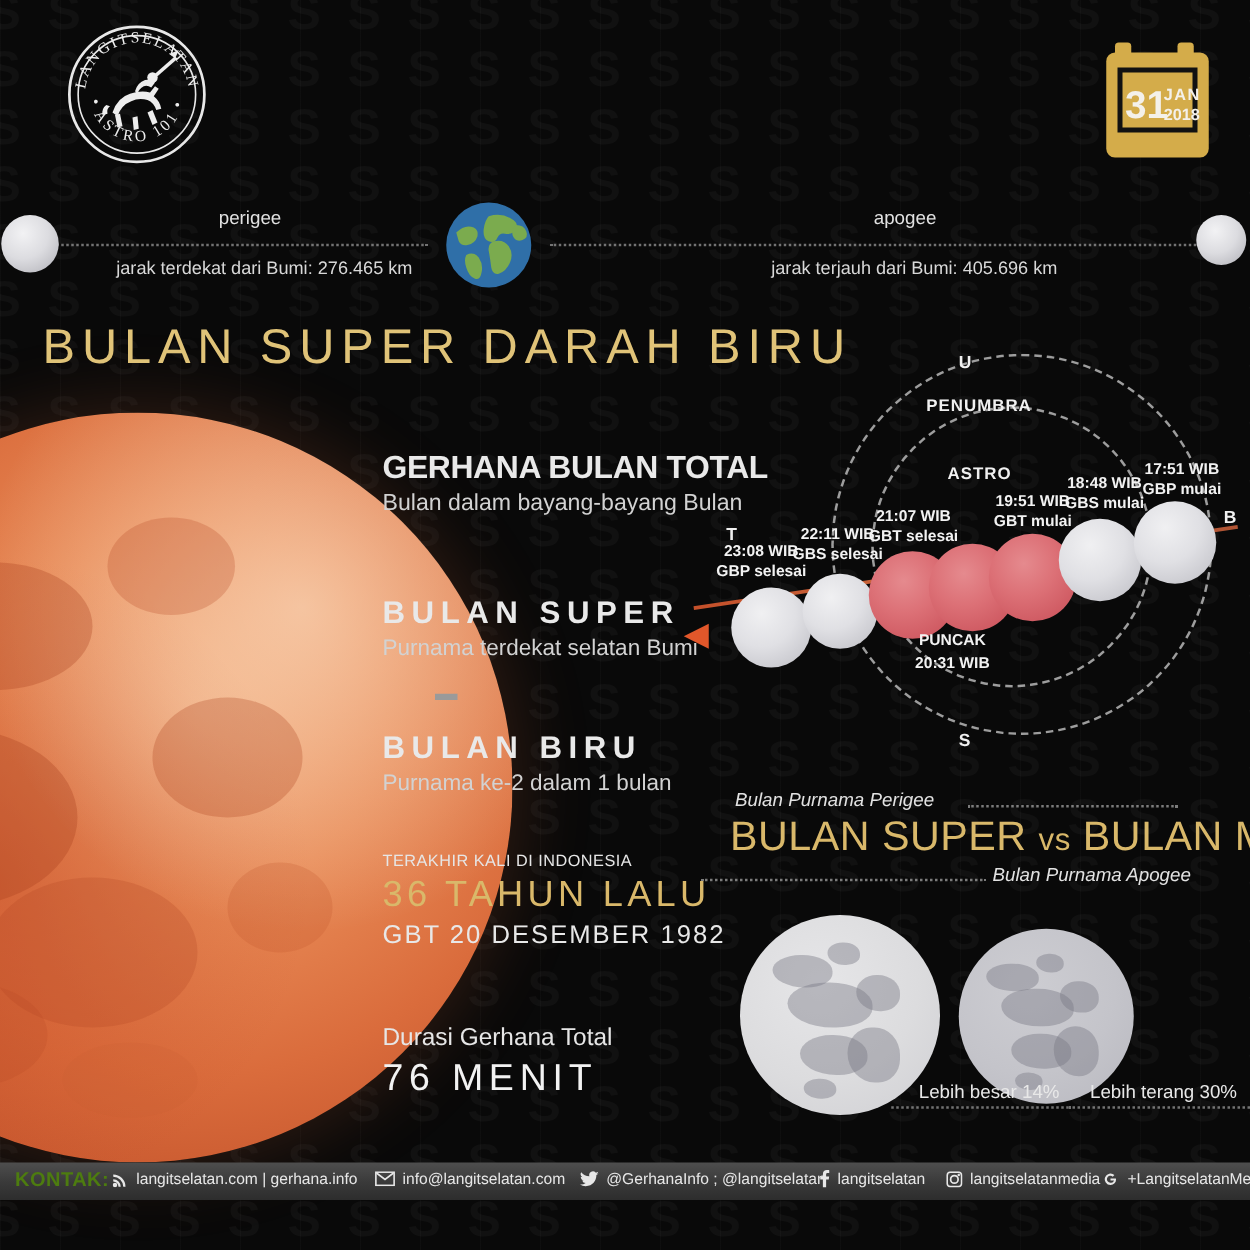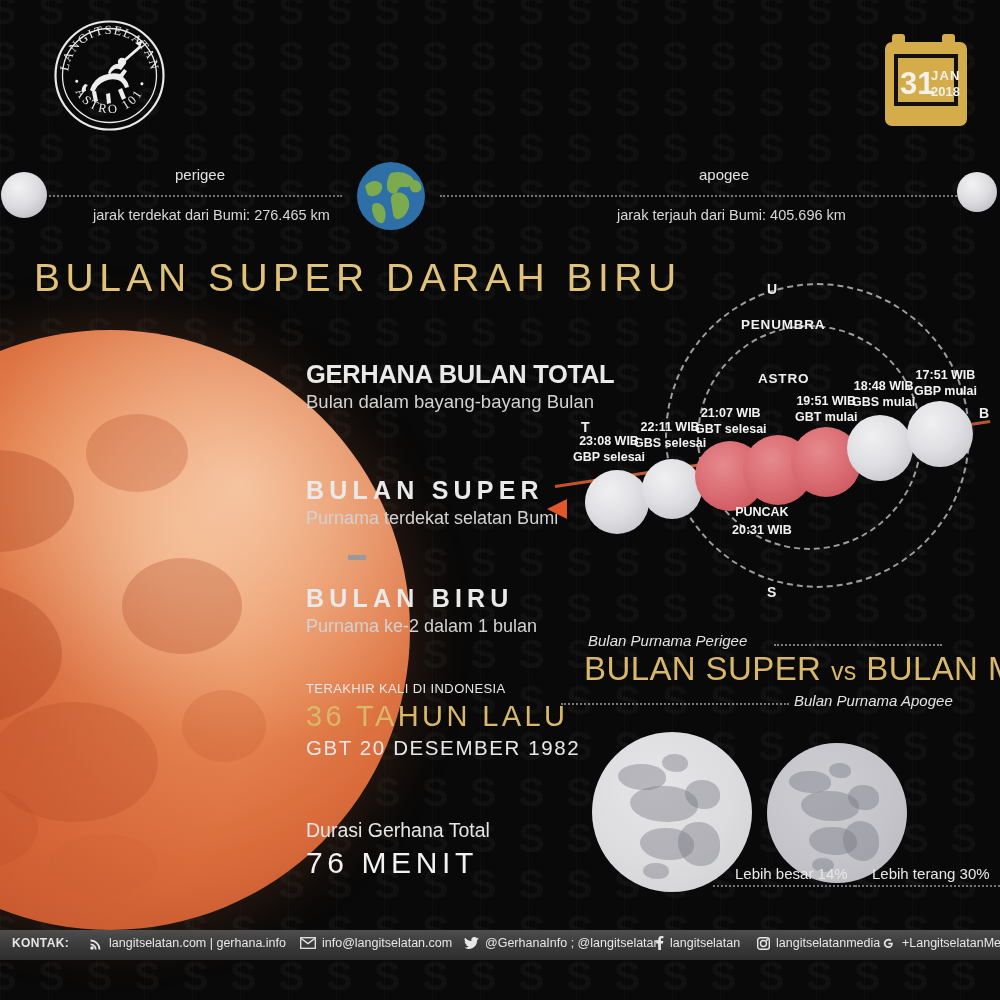--- a/index.html
+++ b/index.html
@@ -188,21 +188,21 @@
   #cmp-cap-b{ position:absolute; left:317px; top:235px; color:#e8e8e8; font-size:15px; white-space:nowrap;}
 
   
   #contact-bar{
     position:absolute; left:0; top:930px; width:1000px; height:30px; z-index:8;
     background:linear-gradient(180deg,#4e4e4e 0%, #3a3a3a 52%, #2d2d2d 100%);
     display:flex; align-items:center;
   }
   #kontak-label{
     position:absolute; left:12px; top:936px; z-index:9;
-    color:#e5e5e5; font-size:12px; font-weight:bold; letter-spacing:.4px;
+    color:#4d7c0f; font-size:16px; font-weight:bold; letter-spacing:.4px;
   }
   .contact-item{
     position:absolute; top:936px; z-index:9; display:flex; align-items:center; gap:6px;
     color:#e7e7e7; font-size:12.5px; white-space:nowrap;
   }
   .contact-item .ci-ico{ display:flex; align-items:center; }
   #ci-0{ left:90px; }
   #ci-1{ left:300px; }
   #ci-2{ left:464px; }
   #ci-3{ left:655px; }

